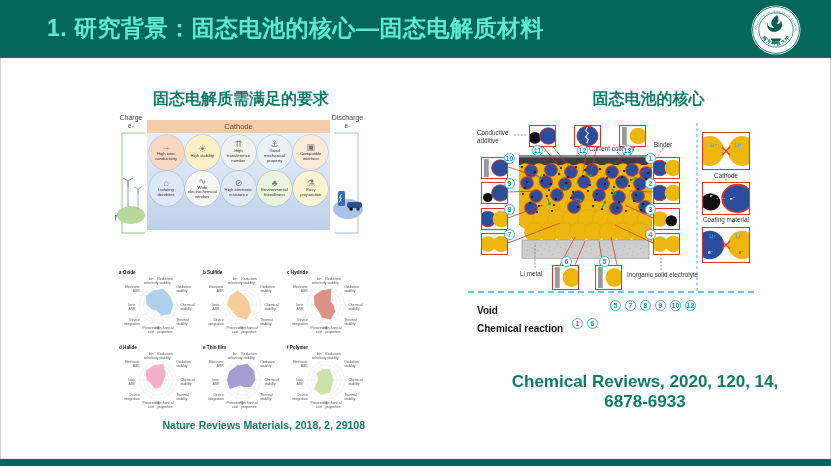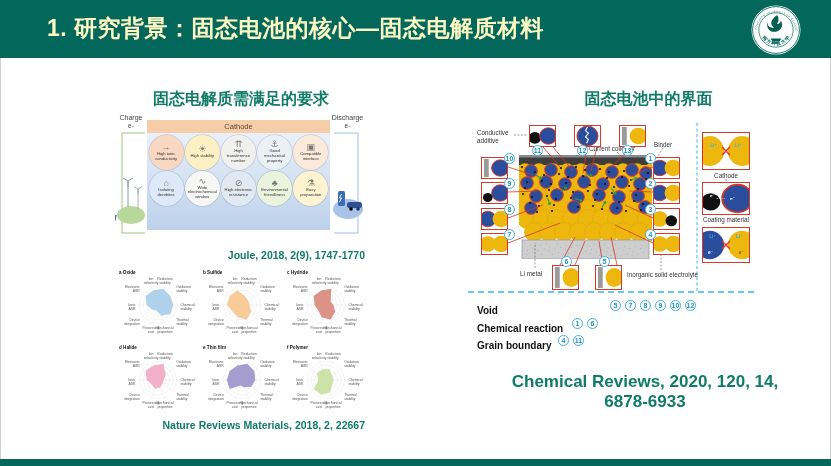--- a/index.html
+++ b/index.html
@@ -4,21 +4,21 @@
 <style>
   :root{
     --green:#03685b; --teal:#107c68; --red:#d5372b; --yellow:#eeb70d;
     --blue:#2a4d9e; --chip:#45aede; --dash:#66c8f2;
   }
   *{box-sizing:border-box}
   body{margin:0;background:#fff;font-family:"Liberation Sans","DejaVu Sans",sans-serif}
   .slide{position:relative;width:831px;height:466px;background:#fff;overflow:hidden;
          box-shadow:inset 1px 0 0 #cfcfcf, inset -1px 0 0 #cfcfcf}
   .topbar{position:absolute;left:0;top:0;width:100%;height:58px;background:var(--green)}
-  .title{position:absolute;left:47px;top:13px;font-size:23px;font-weight:bold;color:#fef9c3;letter-spacing:.5px;white-space:nowrap}
+  .title{position:absolute;left:47px;top:13px;font-size:23px;font-weight:bold;color:#5eead4;letter-spacing:.5px;white-space:nowrap}
   .logo{position:absolute;left:751px;top:5px;width:50px;height:50px}
   .col-head{position:absolute;margin:1px;font-size:16px;font-weight:bold;color:var(--teal);text-align:center}
   #headL{left:115px;top:88px;width:250px}
   #headR{left:520px;top:88px;width:255px}
   .cite{position:absolute;font-size:10.5px;font-weight:bold;color:var(--teal)}
   #cite1{left:115px;top:249px;width:250px;text-align:right}
   #cite2{left:115px;top:419px;width:250px;text-align:right}
   #cite3{left:495px;top:372px;width:300px;text-align:center;font-size:17px}
 
   
@@ -95,21 +95,21 @@
         <path d="M19.5,33.5 h11 l-2.2,3 h-6.6z" fill="#065f51"></path>
         <rect x="22.6" y="37.2" width="4.8" height="1.6" fill="#065f51"></rect>
         <text font-size="4.6" fill="#03685b" font-weight="bold" letter-spacing="1">
           <textPath href="#arcBot" startOffset="8%">南方科技大学</textPath>
         </text>
       </svg>
     </div>
   </header>
 
   <h2 class="col-head" id="headL">固态电解质需满足的要求</h2>
-  <h2 class="col-head" id="headR">固态电池中的界面</h2>
+  <h2 class="col-head" id="headR">固态电池的核心</h2>
 
   <div class="fig1">
     <div class="f1-side f1-left">
       <div class="f1-cap">Charge</div>
       <div class="f1-e">e-</div>
       <svg class="f1-art" width="32" height="112" viewBox="0 0 32 112">
         <path d="M30,4 H7 V104 H30" fill="none" stroke="#9bc77f" stroke-width="1"></path>
         <ellipse cx="16" cy="86" rx="14" ry="9" fill="#b8d89b"></ellipse>
         <line x1="13" y1="52" x2="13" y2="78" stroke="#8a9aa8" stroke-width="1"></line>
         <path d="M13,52 l5,-3 M13,52 l-5,-3 M13,52 l0,6" stroke="#8a9aa8" stroke-width="1" fill="none"></path>
@@ -176,21 +176,20 @@
         <ellipse cx="18" cy="80" rx="15" ry="10" fill="#a9c3e6"></ellipse>
         <rect x="8" y="62" width="7" height="15" rx="1.5" fill="#3d6db5"></rect>
         <path d="M11.5,65 l-2,4 h2 l-2,4" stroke="#fff" stroke-width=".9" fill="none"></path>
         <rect x="17" y="73" width="15" height="6" rx="2.5" fill="#2f4f8f"></rect>
         <circle cx="21" cy="80" r="1.8" fill="#1d3precision"></circle>
         <circle cx="28" cy="80" r="1.8" fill="#1d3560"></circle>
       </svg>
     </div>
   </div>
 
-  <div class="cite" id="cite1">Joule, 2018, 2(9), 1747-1770</div>
 
   <div id="radarGrid">
       <div class="radar-cell">
         <svg viewBox="0 0 84 75" width="84" height="75">
           <polygon points="45.2,35.4 47.1,36.8 47.8,39.0 47.1,41.2 45.2,42.6 42.8,42.6 40.9,41.2 40.2,39.0 40.9,36.8 42.8,35.4" fill="none" stroke="#dedede" stroke-width="0.35"></polygon>
           <polygon points="46.3,31.8 50.1,34.5 51.6,39.0 50.1,43.5 46.3,46.2 41.7,46.2 37.9,43.5 36.4,39.0 37.9,34.5 41.7,31.8" fill="none" stroke="#dedede" stroke-width="0.35"></polygon>
           <polygon points="47.5,28.2 53.2,32.3 55.4,39.0 53.2,45.7 47.5,49.8 40.5,49.8 34.8,45.7 32.6,39.0 34.8,32.3 40.5,28.2" fill="none" stroke="#dedede" stroke-width="0.35"></polygon>
           <polygon points="48.7,24.5 56.3,30.1 59.2,39.0 56.3,47.9 48.7,53.5 39.3,53.5 31.7,47.9 28.8,39.0 31.7,30.1 39.3,24.5" fill="none" stroke="#dedede" stroke-width="0.35"></polygon>
           <polygon points="49.9,20.9 59.4,27.8 63.0,39.0 59.4,50.2 49.9,57.1 38.1,57.1 28.6,50.2 25.0,39.0 28.6,27.8 38.1,20.9" fill="none" stroke="#dedede" stroke-width="0.35"></polygon>
           <line x1="44" y1="39" x2="49.9" y2="20.9" stroke="#dedede" stroke-width="0.35"></line>
@@ -367,21 +366,21 @@
           <text x="37.0" y="63.4" font-size="3.4" fill="#555" text-anchor="middle"><tspan x="37.0" dy="0">Processing</tspan><tspan x="37.0" dy="3.6">cost</tspan></text>
           <text x="25.8" y="55.2" font-size="3.4" fill="#555" text-anchor="end"><tspan x="25.8" dy="0">Device</tspan><tspan x="25.8" dy="3.6">integration</tspan></text>
           <text x="21.5" y="40.0" font-size="3.4" fill="#555" text-anchor="end"><tspan x="21.5" dy="0">Ionic</tspan><tspan x="21.5" dy="3.6">ASR</tspan></text>
           <text x="25.8" y="22.2" font-size="3.4" fill="#555" text-anchor="end"><tspan x="25.8" dy="0">Electronic</tspan><tspan x="25.8" dy="3.6">ASR</tspan></text>
           <text x="37.0" y="14.0" font-size="3.4" fill="#555" text-anchor="middle"><tspan x="37.0" dy="0">Ion</tspan><tspan x="37.0" dy="3.6">selectivity</tspan></text>
           <text x="5" y="8" font-size="4.6" fill="#111" font-weight="bold">f  Polymer</text>
         </svg>
       </div>
     </div>
 
-  <div class="cite" id="cite2">Nature Reviews Materials, 2018, 2, 22667</div>
+  <div class="cite" id="cite2">Nature Reviews Materials, 2018, 2, 29108</div>
 
   <div id="fig3">
     <svg id="blockSvg" viewBox="0 0 133 104">
         <rect x="0" y="0" width="133" height="10" fill="#3d3d3d"></rect>
         <rect x="0" y="0" width="133" height="2.5" fill="#8a8a8a"></rect>
         <rect x="0" y="10" width="133" height="48" fill="#eeb70d"></rect>
         <circle cx="6" cy="16" r="7.5" fill="#eeb70d" stroke="#d9a708" stroke-width="0.5"></circle>
         <circle cx="20" cy="16" r="7.5" fill="#eeb70d" stroke="#d9a708" stroke-width="0.5"></circle>
         <circle cx="34" cy="16" r="7.5" fill="#eeb70d" stroke="#d9a708" stroke-width="0.5"></circle>
         <circle cx="48" cy="16" r="7.5" fill="#eeb70d" stroke="#d9a708" stroke-width="0.5"></circle>
@@ -767,21 +766,17 @@
           <span class="chip">7</span>
           <span class="chip">8</span>
           <span class="chip">9</span>
           <span class="chip">10</span>
           <span class="chip">12</span>
         </span></div>
       <div class="lg-row"><span class="lg-label">Chemical reaction</span><span class="lg-chips" style="left: 95px;">
           <span class="chip">1</span>
           <span class="chip">6</span>
         </span></div>
-      <div class="lg-row"><span class="lg-label">Grain boundary</span><span class="lg-chips" style="left: 81px;">
-          <span class="chip">4</span>
-          <span class="chip">11</span>
-        </span></div>
     </div>
   <div class="cite" id="cite3">Chemical Reviews, 2020, 120, 14, 6878-6933</div>
 
   <footer class="bottombar"></footer>
 </div>
 
 </body></html>

